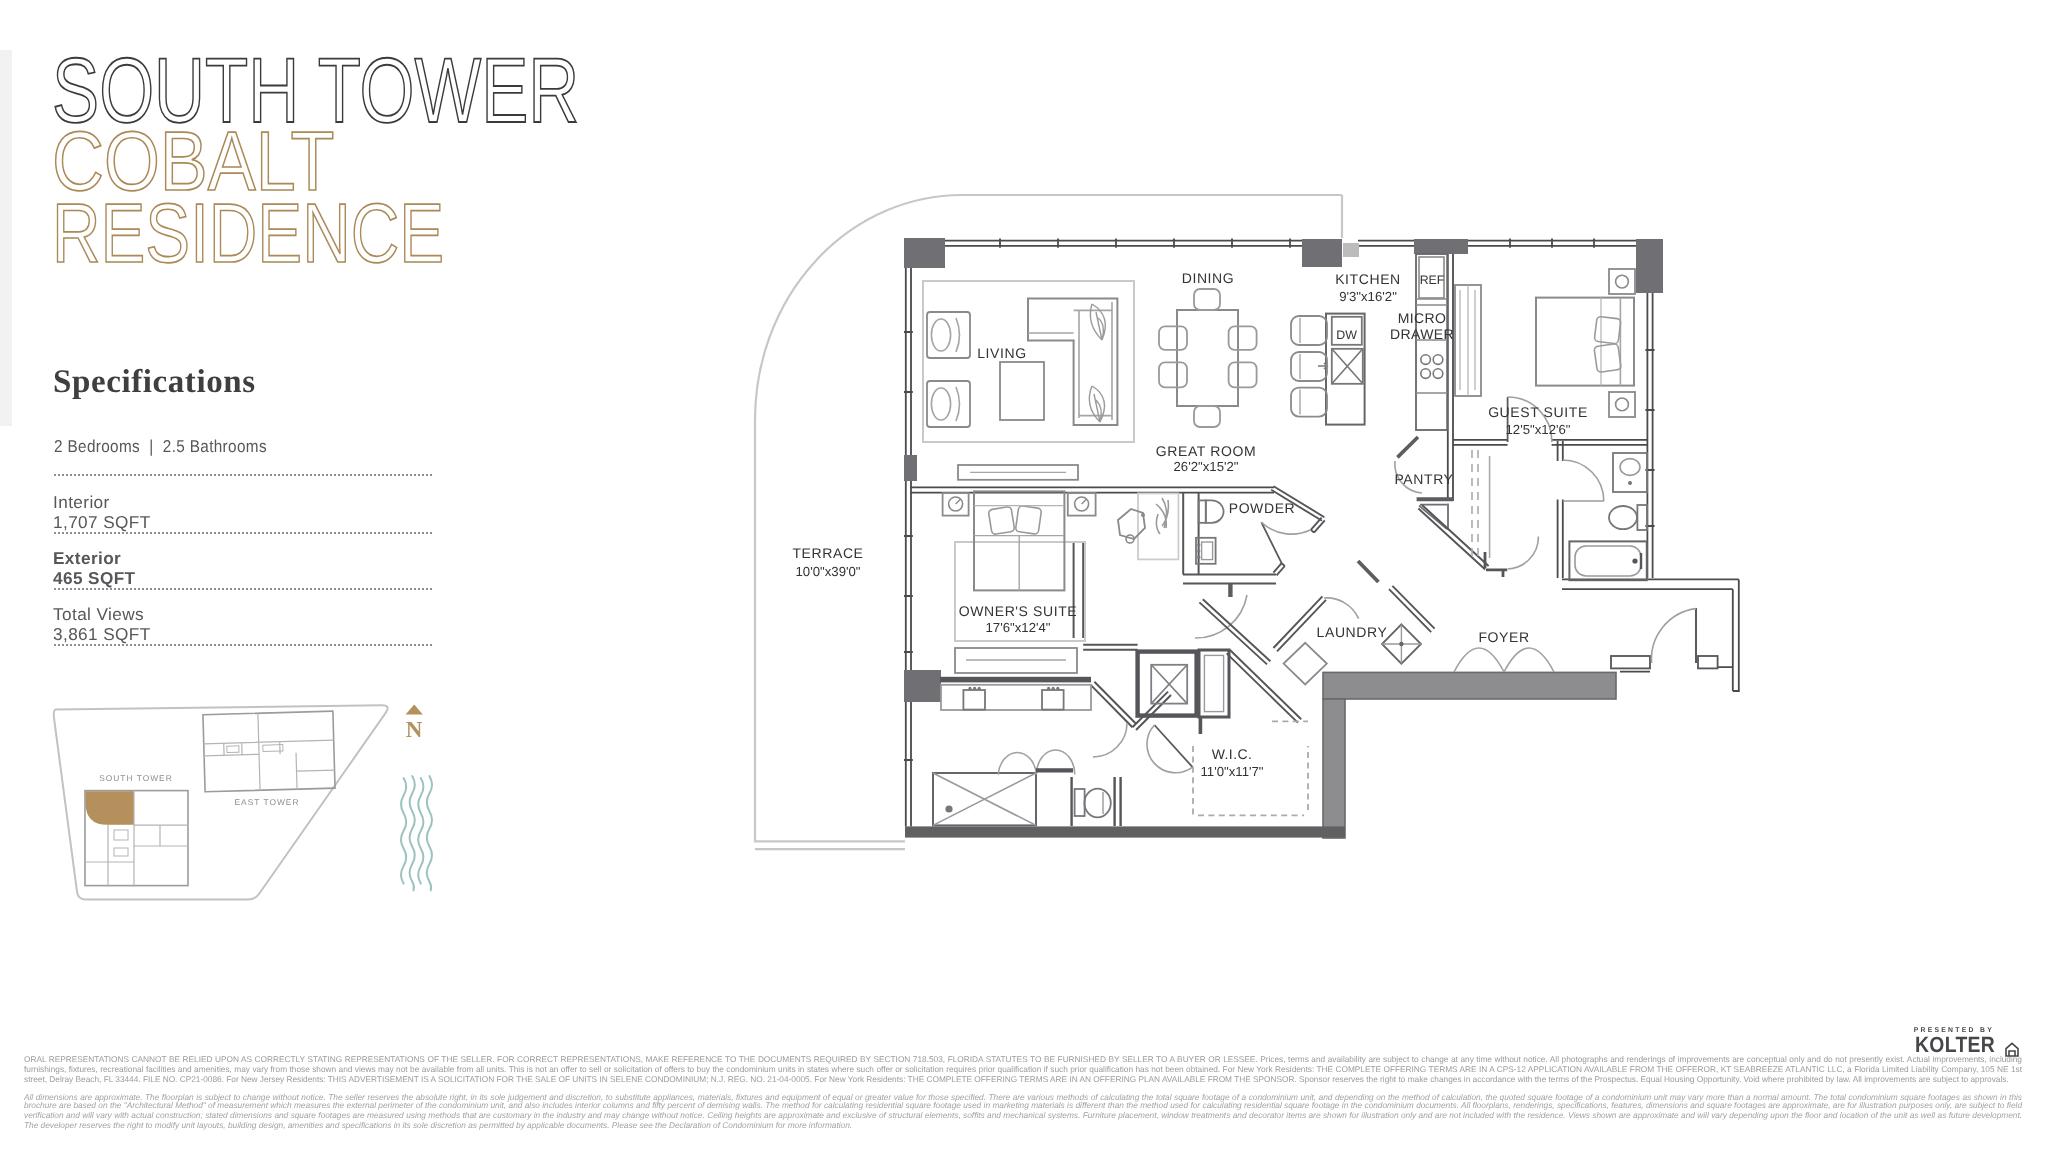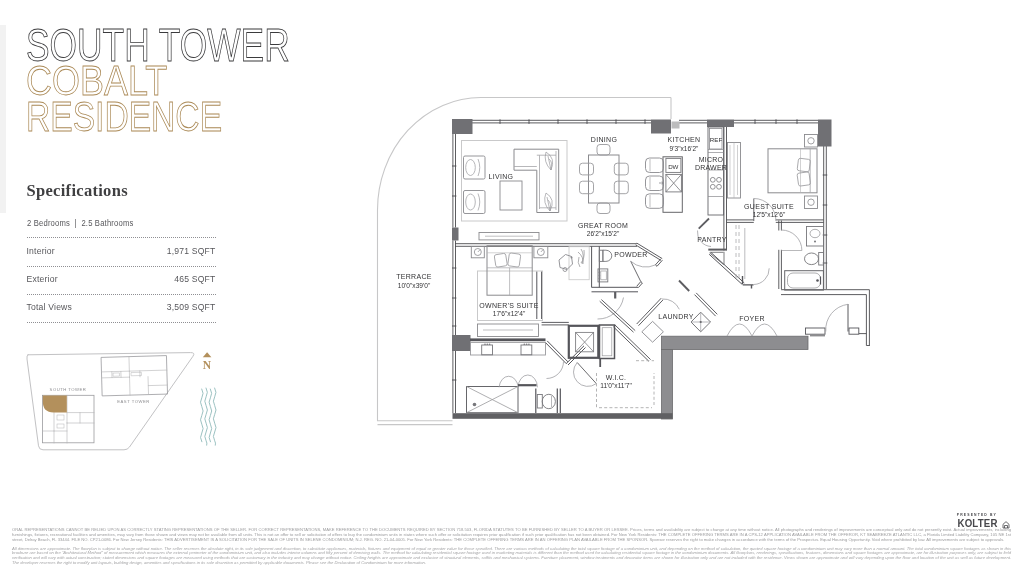--- a/index.html
+++ b/index.html
@@ -6,21 +6,21 @@
   body{width:1023px;height:575px;position:relative;overflow:hidden;font-family:"Liberation Sans",sans-serif;}
   .tl{position:absolute;left:26px;white-space:nowrap;transform-origin:left top;line-height:1;}
   #t1{top:21.5px;font-size:46px;-webkit-text-stroke:0.9px #3b3b3d;color:transparent;transform:scaleX(0.768);}
   #t2{top:59.5px;font-size:42px;-webkit-text-stroke:0.85px #ab8a57;color:transparent;transform:scaleX(0.856);}
   #t3{top:95.8px;font-size:42px;-webkit-text-stroke:0.85px #ab8a57;color:transparent;transform:scaleX(0.8);}
   #specs{position:absolute;left:26.5px;top:0;width:189px;height:340px;}
   #specs>*{position:absolute;left:0;width:189px;}
   #specs h2{font-family:"Liberation Serif",serif;font-weight:bold;font-size:16.5px;color:#3f3f41;margin:0;letter-spacing:0.3px;top:181px;}
   #bedbath{font-size:8.6px;color:#57575b;letter-spacing:0.2px;top:217.5px;transform:scaleX(0.89);transform-origin:left top;}
   .dots{border-top:1px dotted #8f8f93;height:0;}
-  .specrow{display:flex;justify-content:space-between;font-size:8.6px;color:#57575b;letter-spacing:0.2px;}
+  .specrow{display:flex;justify-content:space-between;font-size:8.6px;color:#57575b;letter-spacing:0.2px;flex-direction:column;}
   #disc{position:absolute;left:12px;top:528px;width:999px;font-size:4.15px;line-height:4.75px;color:#9b9b9d;text-align:justify;}
   #disc2{position:absolute;left:12px;top:546.5px;width:999px;font-size:4.15px;line-height:4.85px;color:#a3a3a5;font-style:italic;text-align:justify;}
   #kolter{position:absolute;right:13px;top:513px;text-align:right;color:#47474b;}
   #kpres{font-size:3.4px;letter-spacing:1.15px;font-weight:bold;margin-right:13px;}
   #krow{display:flex;align-items:flex-end;justify-content:flex-end;margin-top:0.5px;}
   #kword{font-size:11px;font-weight:bold;letter-spacing:0.2px;transform:scaleX(0.88);transform-origin:right top;line-height:1;}
 </style>
 </head>
 <body>
 
@@ -34,35 +34,35 @@
 
 <div id="specs">
   <h2>Specifications</h2>
 
   <div id="bedbath">2 Bedrooms&nbsp; |&nbsp; 2.5 Bathrooms</div>
 
   <div class="dots" style="top:236.5px;"></div>
 
   <div class="specrow" style="top:246px;">
       <span>Interior</span>
-      <span>1,971 SQFT</span>
+      <span>1,707 SQFT</span>
     </div>
 
   <div class="dots" style="top:265.5px;"></div>
 
-  <div class="specrow" style="top:273.5px;">
+  <div class="specrow" style="top:273.5px;font-weight:bold;">
       <span>Exterior</span>
       <span>465 SQFT</span>
     </div>
 
   <div class="dots" style="top:294px;"></div>
 
   <div class="specrow" style="top:301.5px;">
       <span>Total Views</span>
-      <span>3,509 SQFT</span>
+      <span>3,861 SQFT</span>
     </div>
 
   <div class="dots" style="top:322px;"></div>
 </div>
 
 <svg id="plan" width="1023" height="575" viewBox="0 0 1023 575" style="position:absolute;left:0;top:0;" fill="none" font-family="Liberation Sans, sans-serif">
 <g stroke-linecap="butt">
 
 <path d="M671,97.5 H481 A103.5,112.5 0 0 0 377.5,210 V420.7 H452.5 M671,97.5 V119 M377.5,424.6 H452.5" stroke="#c7c7c8" stroke-width="1.1"></path>
 

